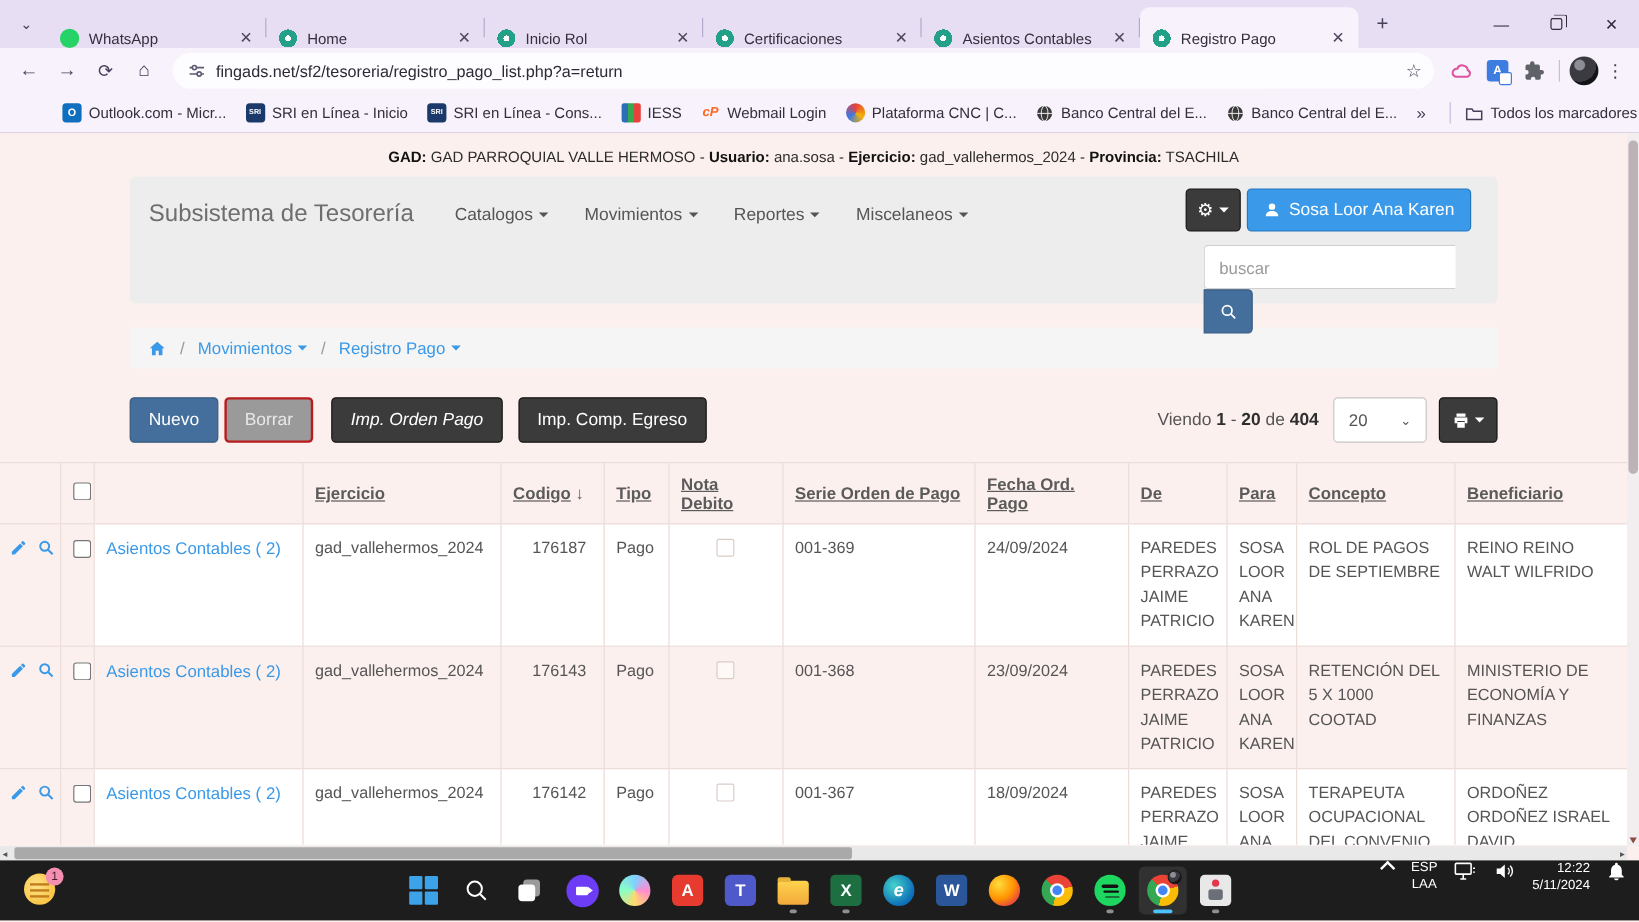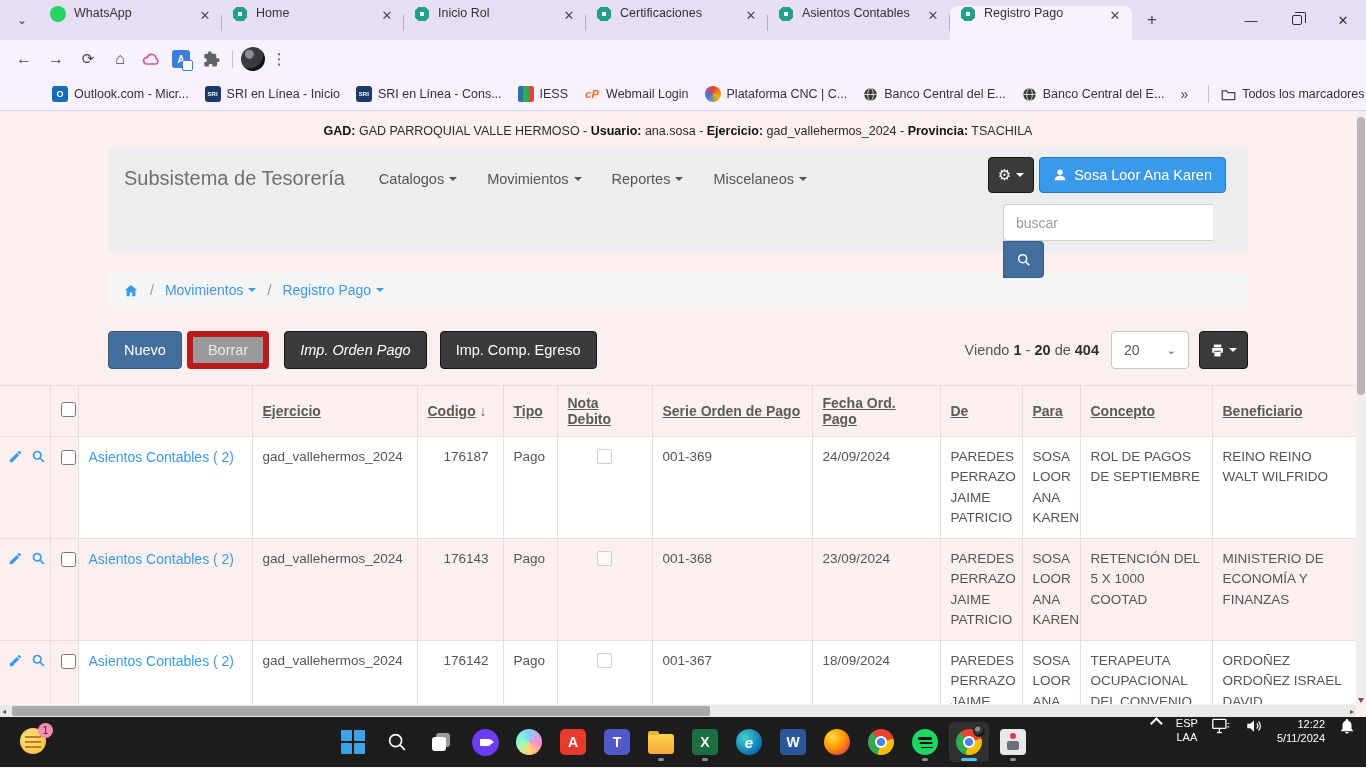--- a/index.html
+++ b/index.html
@@ -3,21 +3,21 @@
 <meta charset="utf-8">
 <style>
   * { margin:0; padding:0; box-sizing:border-box; }
   html,body { width:1366px; height:768px; overflow:hidden; }
   body { font-family:"Liberation Sans", sans-serif; background:#fcf0ee; }
   .screen { width:1366px; height:768px; display:flex; flex-direction:column; position:relative; }
 
   
   .tabstrip { height:40px; background:#e8def3; display:flex; align-items:flex-end; padding-left:6px; }
   .tab-search { width:28px; height:28px; margin:0 4px 6px 2px; border-radius:14px; display:flex; align-items:center; justify-content:center; color:#45405a; font-size:12px; }
-  .tab { width:182px; height:34px; display:flex; align-items:flex-start; gap:8px; padding:0 8px 0 10px; border-radius:8px 8px 0 0; position:relative; }
+  .tab { width:182px; height:34px; display:flex; align-items:flex-end; gap:8px; padding:0 8px 0 10px; border-radius:8px 8px 0 0; position:relative; }
   .tab .tsep { position:absolute; right:0; top:9px; height:16px; width:1px; background:#b6a8ce; }
   .tab.active { background:#f7f2fb; }
   .tab-title { flex:1; font-size:12.5px; color:#332f3d; white-space:nowrap; overflow:hidden; }
   .tab-close { color:#4e4960; font-size:13px; width:18px; height:18px; display:flex; align-items:center; justify-content:center; border-radius:9px; }
   .fav { width:16px; height:16px; border-radius:50%; flex:0 0 16px; display:flex; align-items:center; justify-content:center; }
   .fav.whatsapp { background:#25d366; color:#fff; font-size:9px; }
   .fav.fingads { background:radial-gradient(circle at 50% 50%, #ffffff 0 2.5px, #23a188 2.5px 7.5px, transparent 7.5px); }
   .newtab-btn { width:28px; height:28px; margin:0 0 6px 6px; display:flex; align-items:center; justify-content:center; color:#45405a; font-size:17px; border-radius:6px; }
   .win-controls { margin-left:auto; display:flex; height:40px; align-items:stretch; }
   .win-btn { width:46px; display:flex; align-items:center; justify-content:center; color:#2f2b3a; font-size:13px; }
@@ -66,21 +66,21 @@
   .search-input::placeholder { color:#9a9a9a; }
   .search-btn { width:41px; height:37px; background:#446e9b; border:1px solid #385c83; border-radius:0 4px 4px 0; display:flex; align-items:center; justify-content:center; }
 
   .crumbbar { width:1140px; height:34px; margin:20px auto 0; background:#f5f5f5; border-radius:4px; display:flex; align-items:center; padding:0 15px; font-size:14px; }
   .crumb-sep { color:#999; margin:0 11px; }
   .crumb-link { color:#3a99e8; display:flex; align-items:center; gap:5px; }
 
   .actions { width:1140px; margin:24px auto 0; display:flex; align-items:center; }
   .btn { height:38px; border-radius:4px; font-size:14.5px; display:flex; align-items:center; padding:12px 15px; color:#fff; }
   .btn-nuevo { background:#446e9b; border:1px solid #38597e; }
-  .btn-borrar { background:#9a9a9a; border:6px solid #b91c1c; color:#e9e9e9; margin-left:5px; }
+  .btn-borrar { background:#9a9a9a; border:2px solid #b91c1c; color:#e9e9e9; margin-left:5px; }
   .btn-dark { background:#3b3b3b; border:1px solid #161616; }
   .btn-imp1 { margin-left:15px;font-style:italic; }
   .btn-imp2 { margin-left:13px; }
   .act-right { margin-left:auto; display:flex; align-items:center; }
   .viendo { font-size:14.5px; color:#555; margin-right:12px; }
   .viendo b { color:#2e2e2e; }
   .pagesize { width:78px; height:38px; background:#fff; border:1px solid #c6c6c6; border-radius:4px; display:flex; align-items:center; padding:0 12px; font-size:14px; color:#555; }
   .pagesize .chev { margin-left:auto; color:#555; font-size:11px; }
   .print-btn { width:49px; height:38px; margin-left:10px; background:#3b3b3b; border:1px solid #161616; border-radius:4px; display:flex; align-items:center; justify-content:center; gap:4px; color:#fff; }
 
@@ -203,20 +203,32 @@
         </div>
       <div class="win-btn">✕</div>
     </div>
   </div>
 
   <div class="toolbar">
     <div class="nav-ic">←</div>
     <div class="nav-ic">→</div>
     <div class="nav-ic reload">⟳</div>
     <div class="nav-ic">⌂</div>
+    <div class="addr-pill">
+      <svg width="16" height="16" viewBox="0 0 24 24">
+          <g stroke="#5f5a70" stroke-width="2" fill="#f7f2fb">
+            <line x1="3" y1="8" x2="21" y2="8"></line>
+            <circle cx="9" cy="8" r="2.6"></circle>
+            <line x1="3" y1="16" x2="21" y2="16"></line>
+            <circle cx="15" cy="16" r="2.6"></circle>
+          </g>
+        </svg>
+      <span class="addr-url">fingads.net/sf2/tesoreria/registro_pago_list.php?a=return</span>
+      <span class="star">☆</span>
+    </div>
     <div class="ext-ic">
       <svg width="20" height="20" viewBox="0 0 24 24" fill="none" stroke="#e0519e" stroke-width="2">
           <path d="M7 18a4 4 0 1 1 .6-7.96A5.5 5.5 0 0 1 18.2 11.5 3.4 3.4 0 0 1 17.6 18z"></path>
         </svg>
     </div>
     <div class="ext-ic">
         <span class="tr-badge">A</span>
       </div>
     <div class="ext-ic">
       <svg width="18" height="18" viewBox="0 0 24 24" fill="#5f6368">

